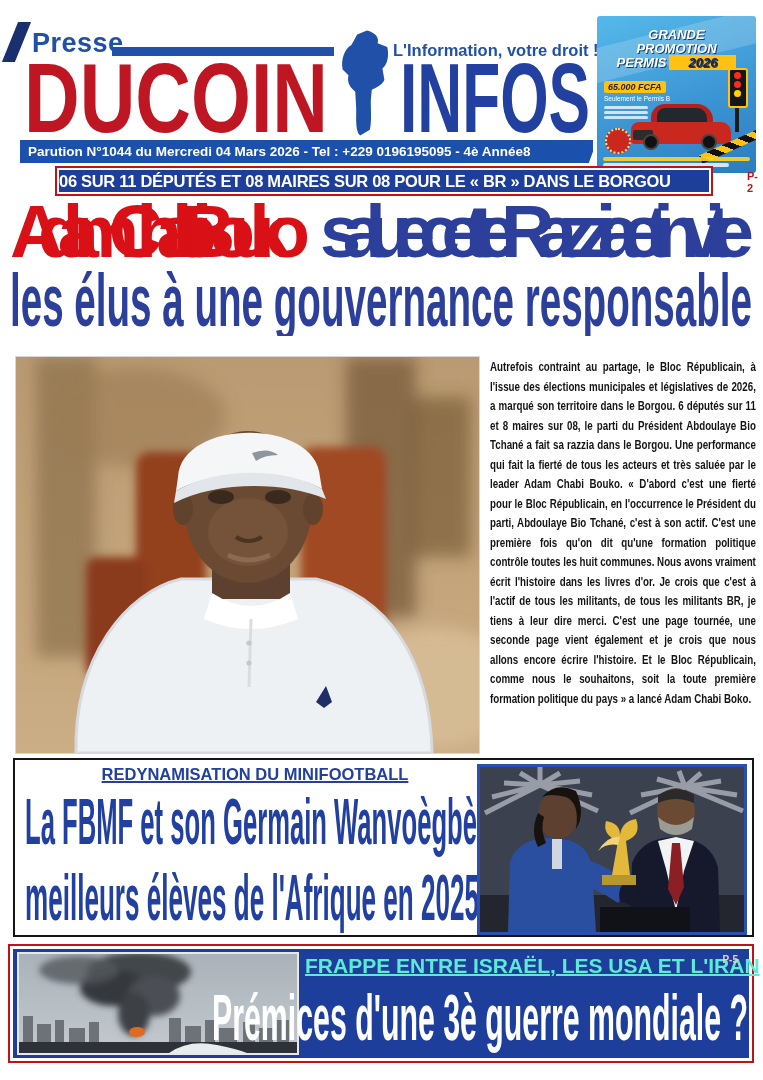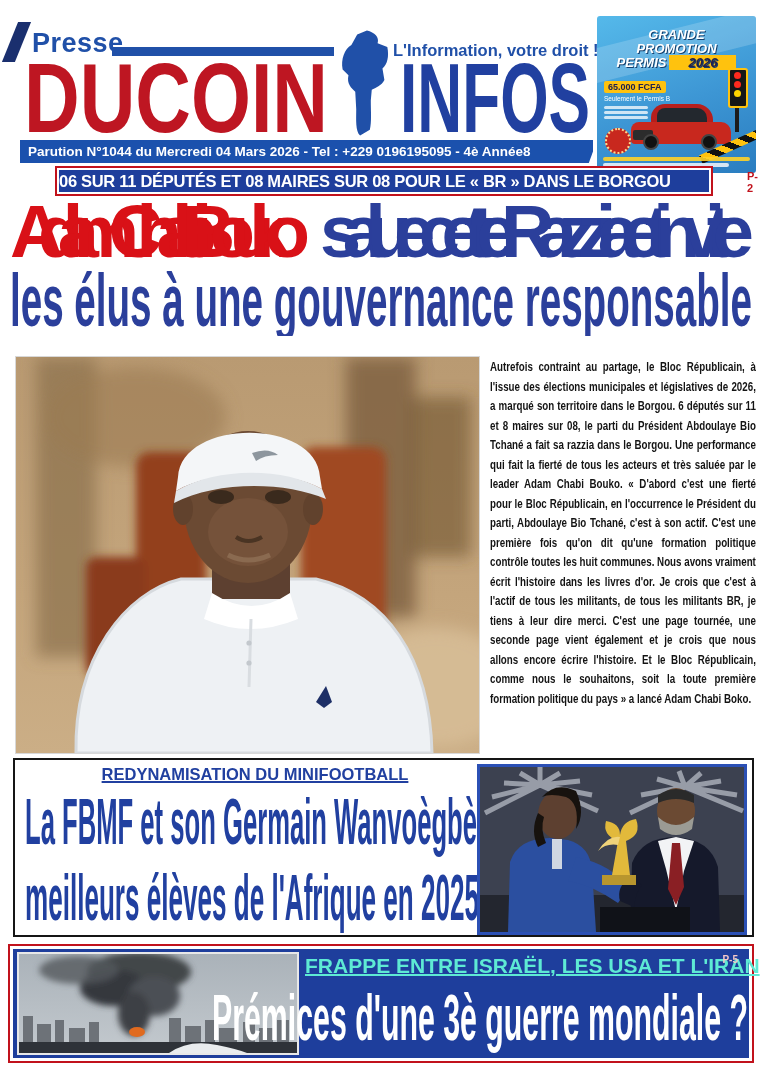--- a/index.html
+++ b/index.html
@@ -20,21 +20,21 @@
   }
   .parution .endslash{position:absolute;right:-6px;top:0;width:6px;height:23px;background:#fff;transform:skewX(-20deg);}
   
   .ad{position:absolute;left:597px;top:16px;width:159px;height:157px;
       background:linear-gradient(160deg,#55b9ea 0%,#3d96d4 55%,#2a7dc0 100%);overflow:hidden;border-radius:3px;}
   .ad-stripe{position:absolute;left:-30px;top:10px;width:240px;height:34px;background:rgba(255,255,255,.18);transform:rotate(-14deg);}
   .ad-h{position:absolute;top:12px;left:0;width:100%;text-align:center;color:#fff;
         font-weight:bold;font-style:italic;font-size:13px;line-height:14px;text-shadow:1px 1px 0 #14406e;}
   .ad-h .yr{background:#FFC20E;color:#20204e;padding:0 19px;border-radius:0;margin-left:3px;}
   .ad-price{position:absolute;left:7px;top:60px;}
-  .ad-price .big{display:inline-block;background:#FFC20E;color:#20204e;font-weight:bold;font-size:9px;padding:1px 4px;border-radius:2px;}
+  .ad-price .big{display:inline-block;background:#FFC20E;color:#20204e;font-weight:bold;font-size:9px;padding:1px 4px;border-radius:2px;font-style:italic;}
   .ad-price .sub{color:#fff;font-size:6.5px;margin-top:1px;}
   .ad-fine{position:absolute;left:7px;top:88px;width:44px;}
   .ad-fine i{display:block;height:3px;background:rgba(255,255,255,.75);margin:2px 0;border-radius:2px;}
   .ad-car{position:absolute;left:34px;top:88px;width:100px;height:46px;}
   .ad-car .roof{position:absolute;left:20px;top:0;width:62px;height:24px;background:#b71f1c;border-radius:14px 16px 0 0;}
   .ad-car .win{position:absolute;left:26px;top:4px;width:50px;height:14px;background:#23282e;border-radius:8px 10px 0 0;}
   .ad-car .body{position:absolute;left:0;top:18px;width:100px;height:22px;background:#c8281e;border-radius:8px 10px 4px 4px;}
   .ad-car .grill{position:absolute;left:2px;top:26px;width:20px;height:10px;background:#2c2c2c;border-radius:2px;}
   .ad-car .wheel{position:absolute;bottom:0;width:16px;height:16px;background:#111;border-radius:50%;border:2px solid #444;box-sizing:border-box;}
   .ad-car .w1{left:12px;} .ad-car .w2{left:70px;}

